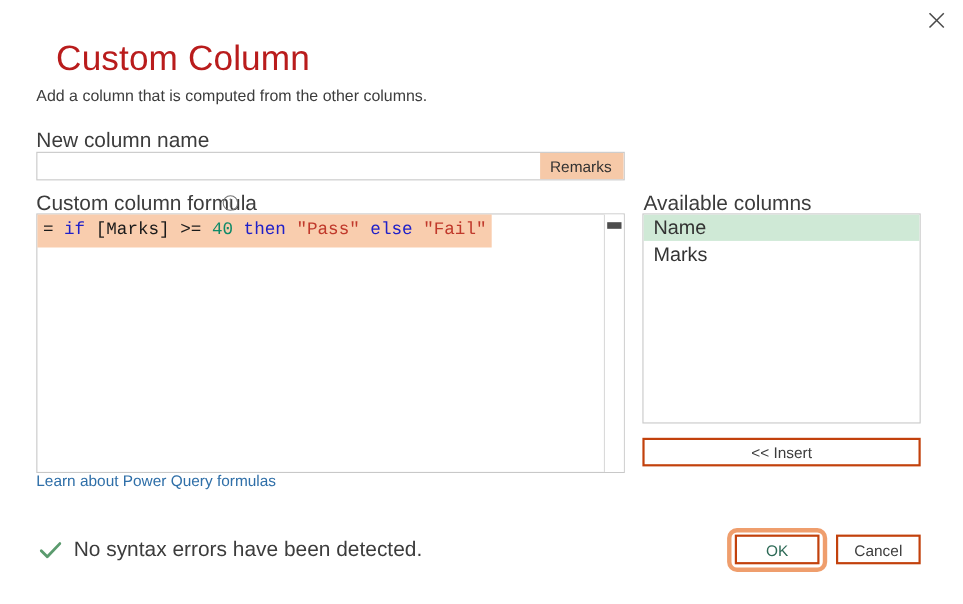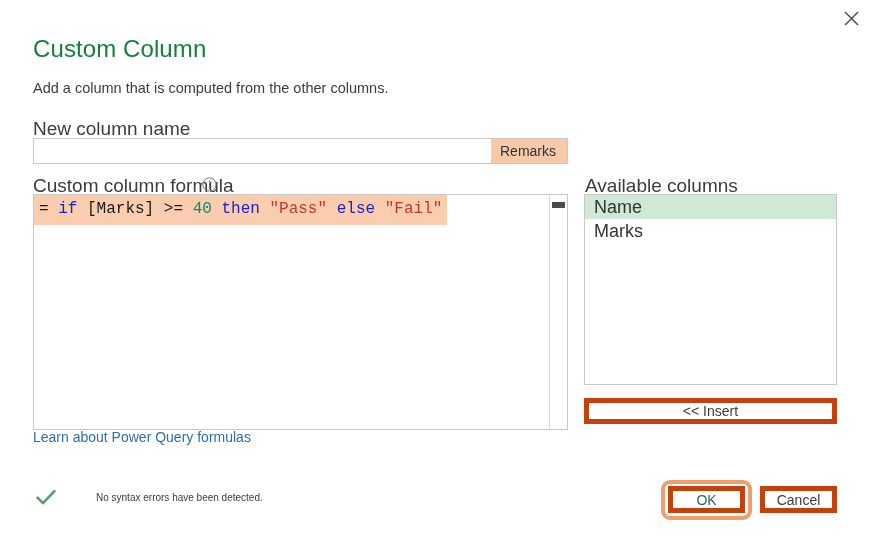--- a/index.html
+++ b/index.html
@@ -34,25 +34,25 @@
     justify-content: center;
     cursor: pointer;
     background: transparent;
     border: none;
   }
   .close-btn svg { display: block; }
 
   
   .dlg-title {
     position: absolute;
-    left: 33px;
+    left: 51px;
     top: 35px;
-    font-size: 24px;
+    font-size: 32px;
     font-weight: 400;
-    color: #15803d;
+    color: #b91c1c;
     letter-spacing: .1px;
     white-space: nowrap;
   }
 
   .dlg-subtitle {
     position: absolute;
     left: 33px;
     top: 80px;
     font-size: 14.5px;
     color: #3c3c3c;
@@ -188,21 +188,21 @@
     font-size: 18px;
     color: #333;
     cursor: pointer;
     white-space: nowrap;
   }
   .list-item.selected { background: #cfe9d6; }
 
   
   .btn {
     position: absolute;
-    border: 5px solid #c2410c;
+    border: 2px solid #c2410c;
     background: #ffffff;
     font-family: "Liberation Sans", sans-serif;
     font-size: 14px;
     color: #3c3c3c;
     box-sizing: border-box;
     cursor: pointer;
     display: flex;
     align-items: center;
     justify-content: center;
     padding: 4px;
@@ -218,24 +218,23 @@
   .status-row {
     position: absolute;
     left: 36px;
     top: 489px;
     display: flex;
     align-items: center;
     gap: 11px;
   }
   .check-icon { display: block; }
   .status-text {
-    font-size: 10px;
+    font-size: 19px;
     color: #3c3c3c;
     white-space: nowrap;
-    margin-left: 29px;
   }
 
   
   #btn-ok {
     left: 668px;
     top: 486px;
     width: 77px;
     height: 27px;
     color: #2d6a56;
   }

